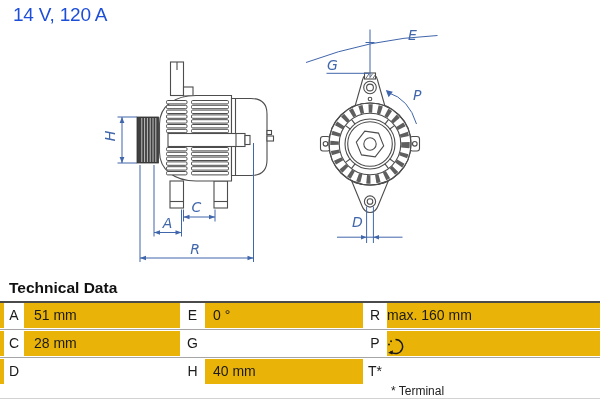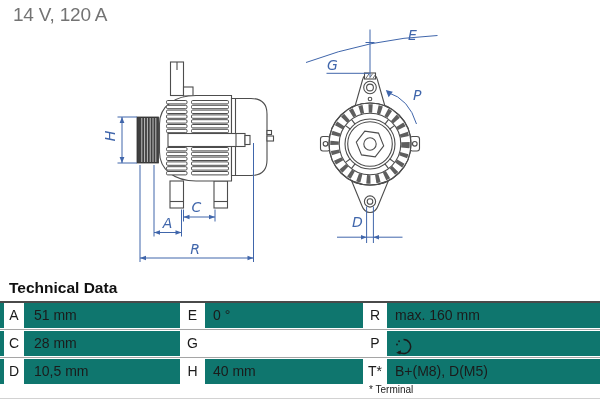--- a/index.html
+++ b/index.html
@@ -1,38 +1,38 @@
 <!DOCTYPE html>
 <html><head>
 <meta charset="utf-8">
 <style>
   html,body{margin:0;padding:0;background:#ffffff;}
   body{width:600px;height:400px;overflow:hidden;position:relative;
        font-family:"Liberation Sans",sans-serif;color:#1b1b1b;}
   .abs{position:absolute;}
-  #title{left:13px;top:4px;font-size:19px;letter-spacing:-0.2px;color:#737373;}
+  #title{left:13px;top:4px;font-size:19px;letter-spacing:-0.2px;color:#1d4ed8;}
   #drawing{left:0;top:0;}
   #tech-heading{left:9px;top:279px;font-size:15.5px;font-weight:bold;color:#111;}
   #table-topline{left:0;top:301px;width:600px;height:2px;background:#4a4a4a;}
   .sep{left:0;width:600px;height:1px;background:#a5a5a5;}
   #sep1{top:329px;} #sep2{top:357px;}
   #bottomline{left:0;top:398px;width:600px;height:1px;background:#d2d2d2;}
   .row{left:0;width:600px;height:25px;}
   #row1{top:303px;} #row2{top:331px;} #row3{top:359px;}
   .cell{position:absolute;top:0;height:25px;font-size:14px;line-height:25px;}
-  .graybg{background:#0f766e;}
+  .graybg{background:#eab308;}
   .keycell{text-align:center;background:#ffffff;}
   .strip{left:0;width:4px;}
   .k1{left:4px;width:20px;}
   .v1{left:24px;width:156px;padding-left:10px;box-sizing:border-box;}
   .k2{left:180px;width:25px;}
   .v2{left:205px;width:158px;padding-left:8px;box-sizing:border-box;}
   .k3{left:363px;width:24px;}
-  .v3{left:387px;width:213px;padding-left:8px;box-sizing:border-box;}
-  #footnote{left:369px;top:384px;font-size:10px;color:#222;}
+  .v3{left:387px;width:213px;box-sizing:border-box;}
+  #footnote{left:391px;top:384px;font-size:12px;color:#222;}
   .dimtext{font-family:"DejaVu Sans",sans-serif;font-style:italic;font-size:14px;fill:#4066ab;}
   .roticon{vertical-align:middle;margin-top:4px;}
 </style>
 </head>
 <body>
 
 <div id="title" class="abs">14 V, 120 A</div>
 
 <svg id="drawing" class="abs" width="600" height="278" viewBox="0 0 600 278">
   <defs>
@@ -232,21 +232,19 @@
       <circle cx="2.1" cy="6.9" r="1" fill="#1b1b1b"></circle>
       <circle cx="4.3" cy="3.4" r="1" fill="#1b1b1b"></circle>
     </svg>
   </div>
 </div>
 <div id="sep2" class="abs sep"></div>
 
 <div id="row3" class="abs row">
   <div class="cell strip graybg"></div>
   <div class="cell k1 keycell">D</div>
-  <div class="cell v1 graybg">10,5 mm</div>
   <div class="cell k2 keycell">H</div>
   <div class="cell v2 graybg">40 mm</div>
   <div class="cell k3 keycell">T*</div>
-  <div class="cell v3 graybg">B+(M8), D(M5)</div>
 </div>
 
 <div id="footnote" class="abs">* Terminal</div>
 <div id="bottomline" class="abs"></div>
 
 </body></html>

